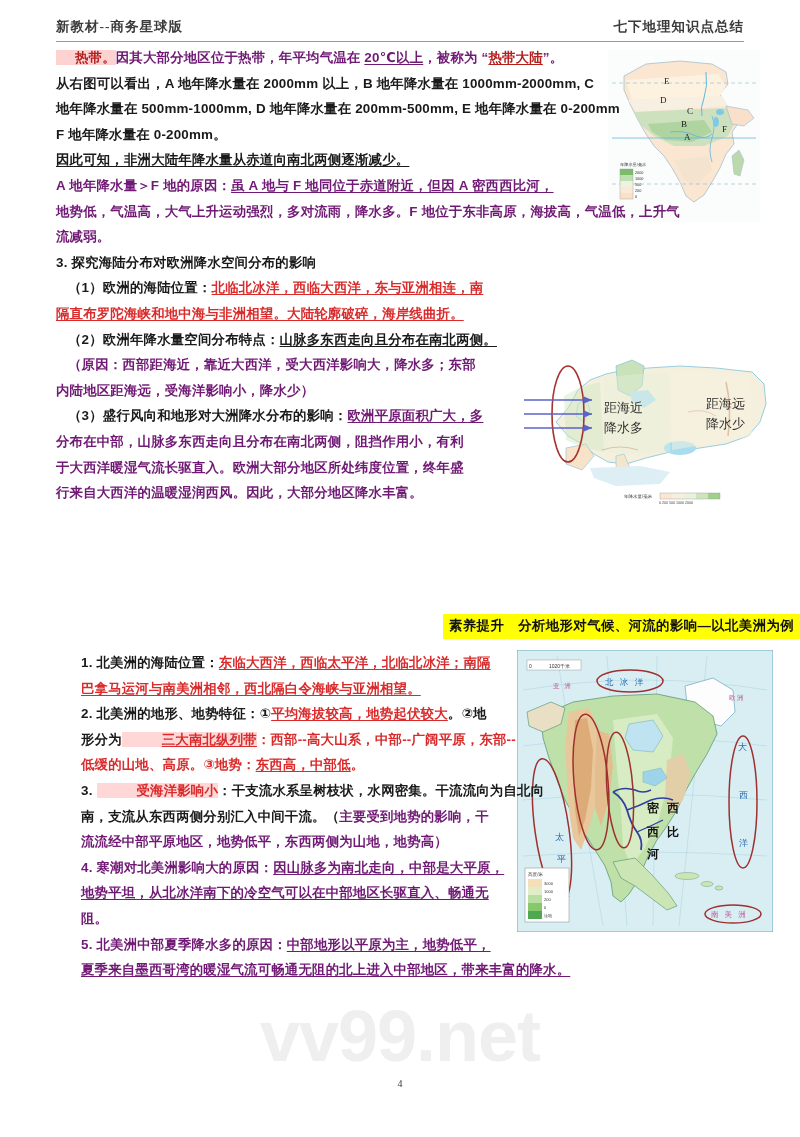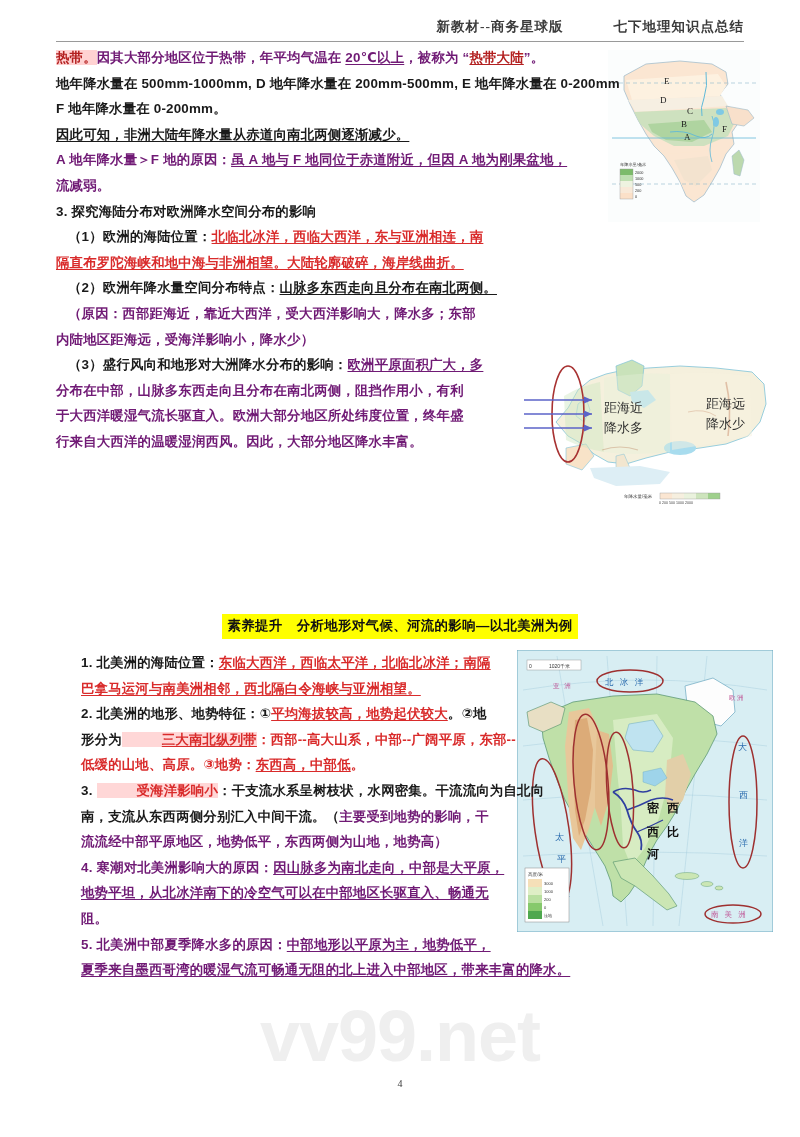--- a/index.html
+++ b/index.html
@@ -21,21 +21,21 @@
 
   
   .header {
     position: absolute;
     top: 18px;
     left: 56px;
     right: 56px;
     height: 26px;
     display: flex;
     align-items: flex-start;
-    justify-content: flex-end;
+    justify-content: space-between;
     gap: 50px;
   }
   .header-item {
     font-family: "Liberation Serif", "DejaVu Serif", serif;
     font-size: 13.5px;
     font-weight: bold;
     color: #3b3b3b;
     letter-spacing: 1px;
     white-space: nowrap;
   }
@@ -62,29 +62,29 @@
     letter-spacing: 0.2px;
   }
   .ind1 { padding-left: 12px; }
 
   .blk  { color: #1a1a1a; font-weight: bold; }
   .blu  { color: #701a75; font-weight: bold; }
   .red  { color: #d92b2b; font-weight: bold; }
   .dkred{ color: #b32020; font-weight: bold; }
   .u    { text-decoration: underline; text-underline-offset: 2px; }
   .hl-red { background: #ffd7d7; padding-left: 40px; }
-  .hl-pink{ background: #ffd2d2; }
+  .hl-pink{ background: #ffd2d2; padding-left: 19px; }
 
   
   .banner-row {
     position: absolute;
     top: 614px;
     left: 0;
     width: 800px;
-    text-align: center;
+    text-align: right;
   }
   .banner {
     display: inline-block;
     background: #ffff00;
     color: #111111;
     font-weight: bold;
     font-size: 13.4px;
     line-height: 20px;
     padding: 2px 6px 3px 6px;
     letter-spacing: 0.4px;
@@ -358,29 +358,31 @@
       </g>
     </svg>
   </div>
 
   <div class="content">
 
     <div class="line">
       <span class="dkred hl-pink">热带。</span><span class="blu">因其大部分地区位于热带，年平均气温在 </span><span class="blu u">20℃以上</span><span class="blu">，被称为 “</span><span class="dkred u">热带大陆</span><span class="blu">”。</span>
     </div>
 
+    <div class="line blk">从右图可以看出，A 地年降水量在 2000mm 以上，B 地年降水量在 1000mm-2000mm, C</div>
     <div class="line blk">地年降水量在 500mm-1000mm, D 地年降水量在 200mm-500mm, E 地年降水量在 0-200mm</div>
     <div class="line blk">F 地年降水量在 0-200mm。</div>
     <div class="line blk">
       <span class="u">因此可知，非洲大陆年降水量从赤道向南北两侧逐渐减少。</span>
     </div>
 
     <div class="line">
-      <span class="blu">A 地年降水量＞F 地的原因：</span><span class="blu u">虽 A 地与 F 地同位于赤道附近，但因 A 地为刚果盆地，</span>
-    </div>
+      <span class="blu">A 地年降水量＞F 地的原因：</span><span class="blu u">虽 A 地与 F 地同位于赤道附近，但因 A 密西西比河，</span>
+    </div>
+    <div class="line blu">地势低，气温高，大气上升运动强烈，多对流雨，降水多。F 地位于东非高原，海拔高，气温低，上升气</div>
     <div class="line blu">流减弱。</div>
 
     <div class="line blk">3. 探究海陆分布对欧洲降水空间分布的影响</div>
 
     <div class="line ind1">
       <span class="blk">（1）欧洲的海陆位置：</span><span class="red u">北临北冰洋，西临大西洋，东与亚洲相连，南</span>
     </div>
     <div class="line red u">隔直布罗陀海峡和地中海与非洲相望。大陆轮廓破碎，海岸线曲折。</div>
 
     <div class="line ind1">

